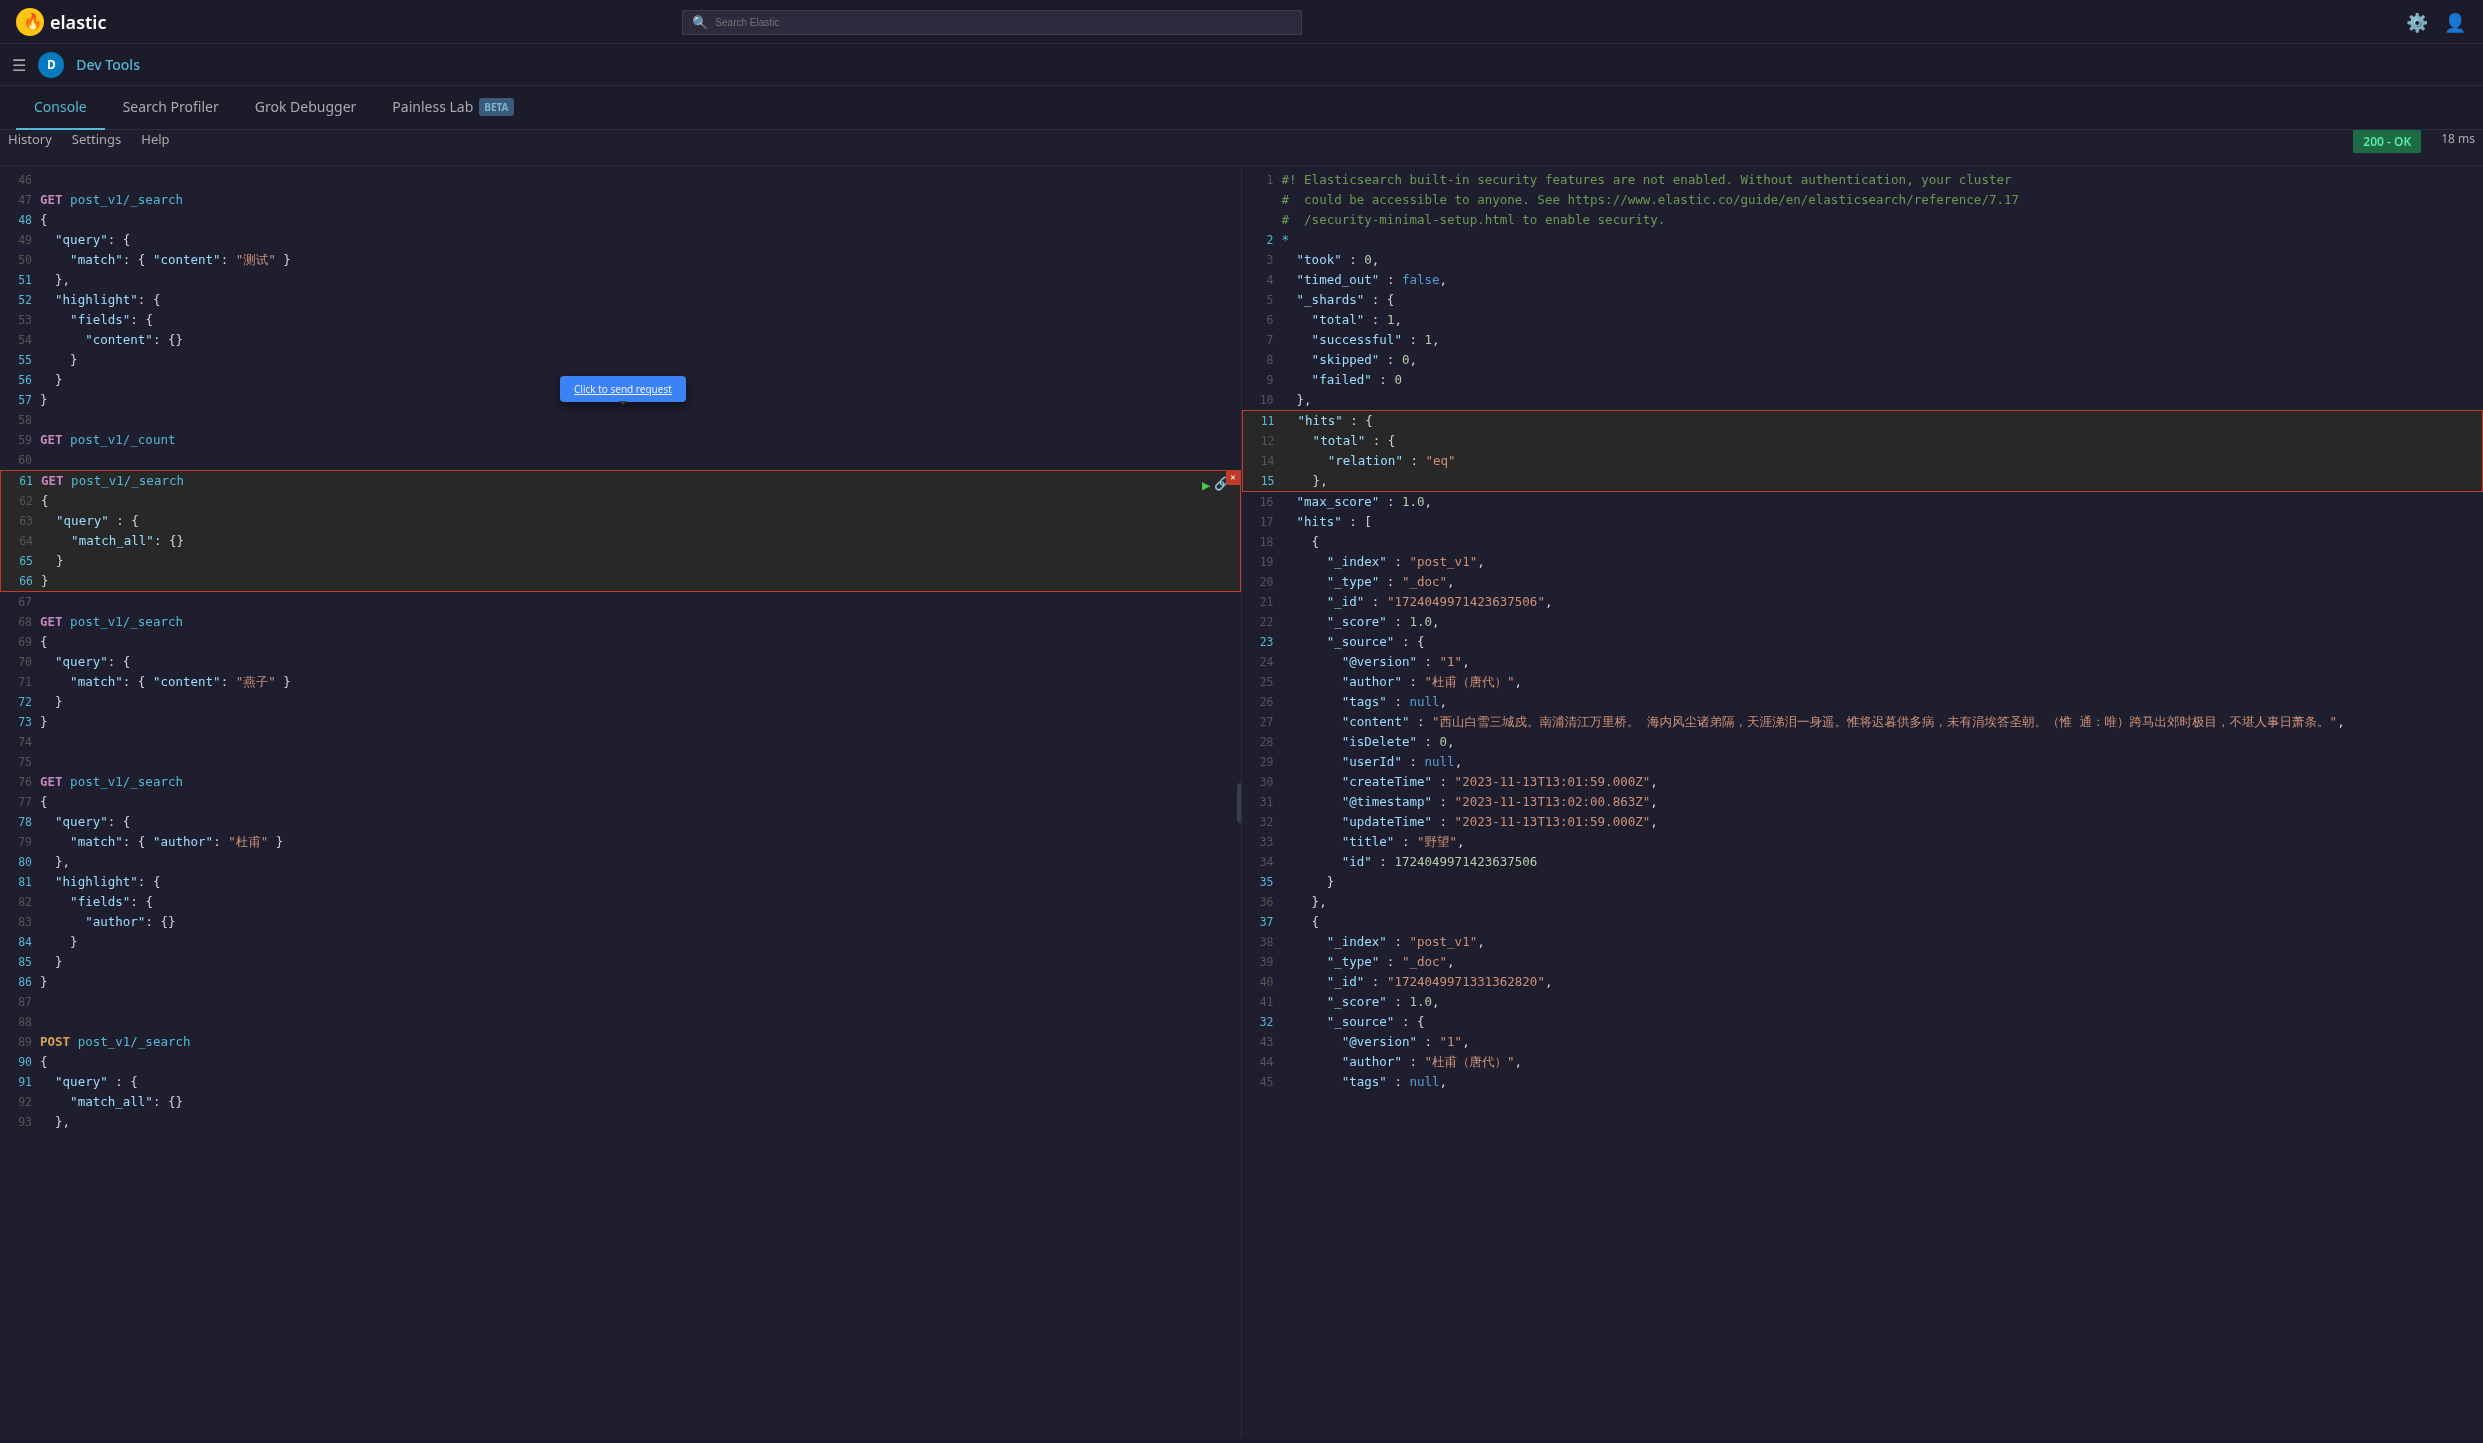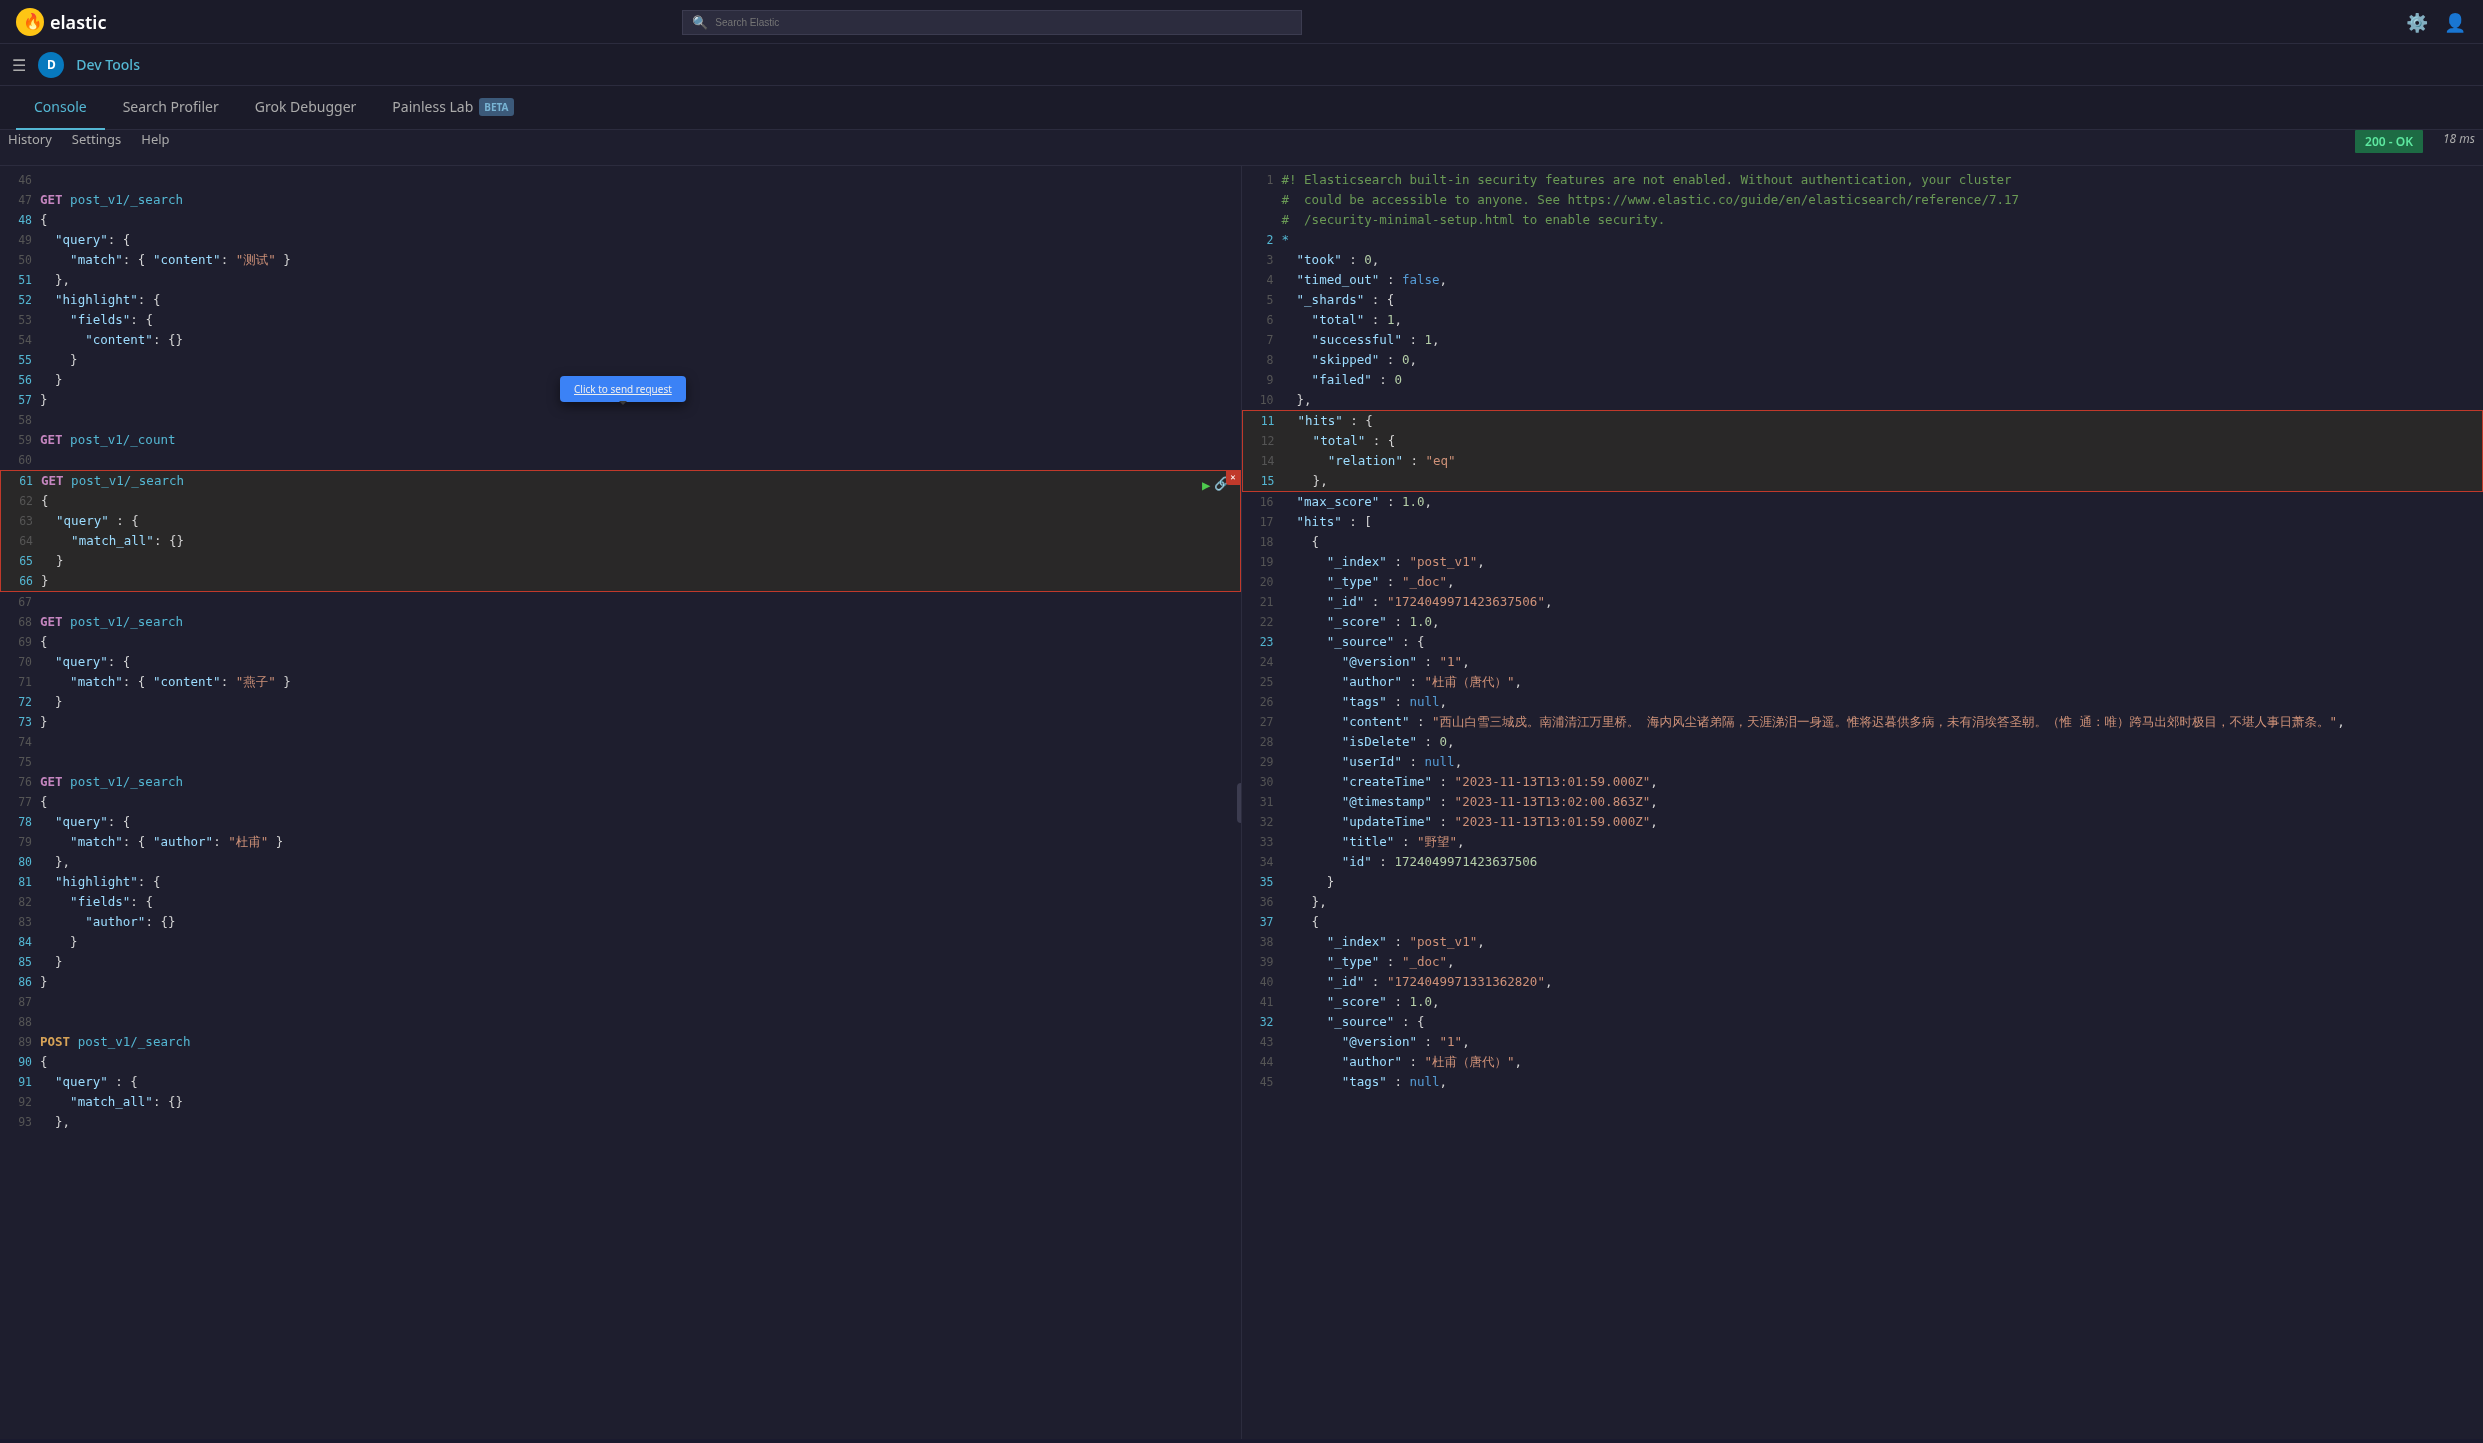--- a/index.html
+++ b/index.html
@@ -160,21 +160,20 @@
       background: #1d6b44;
       color: #5de8a0;
       font-size: 12px;
       font-weight: 600;
       padding: 3px 10px;
       border-radius: 1px;
     }
     .time-badge {
       color: #aaa;
       font-size: 12px;
-      font-style: italic;
     }
 
     
     .main-content {
       display: flex;
       height: calc(100vh - 170px);
       background: #1a1a2e;
     }
 
     

